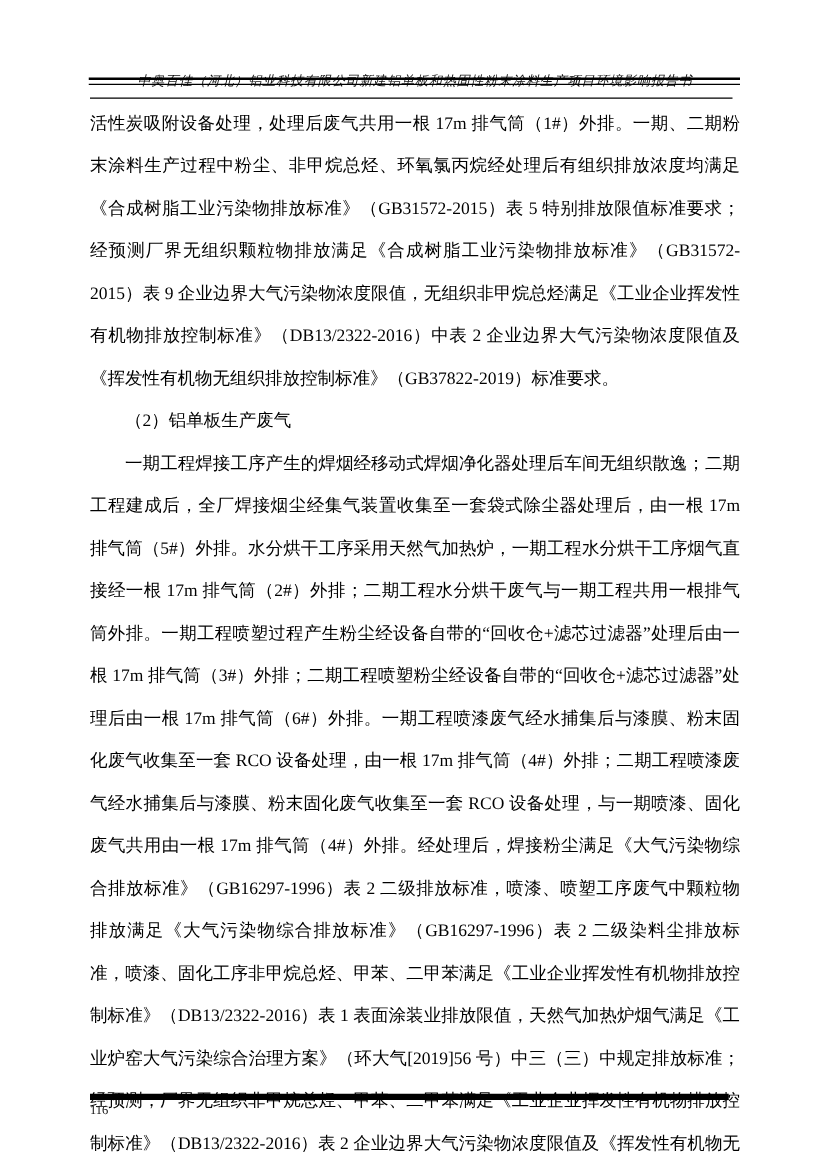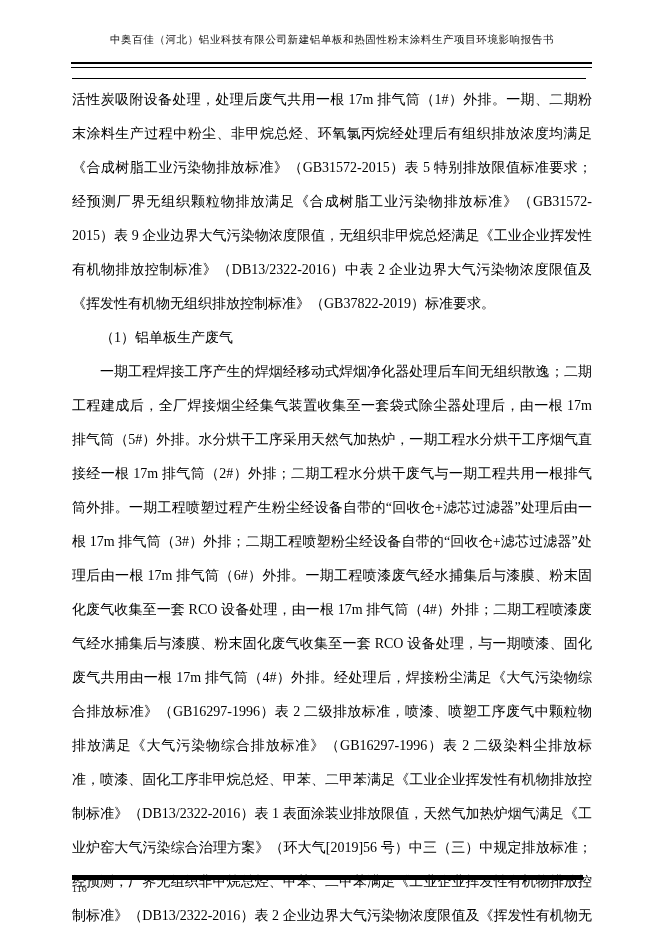--- a/index.html
+++ b/index.html
@@ -11,25 +11,26 @@
     position: relative;
     width: 664px;
     height: 936px;
     background: #ffffff;
     overflow: hidden;
     font-family: "Liberation Serif", "DejaVu Serif", serif;
     color: #000000;
   }
   .header-title {
     position: absolute;
-    top: 33px;
+    top: 58px;
     left: 36px;
     right: 36px;
     text-align: center;
     font-size: 10.5px;
+    font-style: italic;
     letter-spacing: 0.6px;
     color: #111111;
     white-space: nowrap;
   }
   .header-double-rule {
     position: absolute;
     top: 62px;
     left: 71px;
     width: 521px;
     height: 2.5px;
@@ -82,21 +83,21 @@
 <div class="page">
 
   <div class="header-title">中奥百佳（河北）铝业科技有限公司新建铝单板和热固性粉末涂料生产项目环境影响报告书</div>
 
   <div class="header-double-rule"></div>
 
   <div class="body-top-rule"></div>
 
   <main class="content">
     <p>活性炭吸附设备处理，处理后废气共用一根 17m 排气筒（1#）外排。一期、二期粉末涂料生产过程中粉尘、非甲烷总烃、环氧氯丙烷经处理后有组织排放浓度均满足《合成树脂工业污染物排放标准》（GB31572-2015）表 5 特别排放限值标准要求；经预测厂界无组织颗粒物排放满足《合成树脂工业污染物排放标准》（GB31572-2015）表 9 企业边界大气污染物浓度限值，无组织非甲烷总烃满足《工业企业挥发性有机物排放控制标准》（DB13/2322-2016）中表 2 企业边界大气污染物浓度限值及《挥发性有机物无组织排放控制标准》（GB37822-2019）标准要求。</p>
-    <p class="indent">（1）铝单板生产废气</p>
+    <p class="indent">（2）铝单板生产废气</p>
     <p class="indent">一期工程焊接工序产生的焊烟经移动式焊烟净化器处理后车间无组织散逸；二期工程建成后，全厂焊接烟尘经集气装置收集至一套袋式除尘器处理后，由一根 17m 排气筒（5#）外排。水分烘干工序采用天然气加热炉，一期工程水分烘干工序烟气直接经一根 17m 排气筒（2#）外排；二期工程水分烘干废气与一期工程共用一根排气筒外排。一期工程喷塑过程产生粉尘经设备自带的“回收仓+滤芯过滤器”处理后由一根 17m 排气筒（3#）外排；二期工程喷塑粉尘经设备自带的“回收仓+滤芯过滤器”处理后由一根 17m 排气筒（6#）外排。一期工程喷漆废气经水捕集后与漆膜、粉末固化废气收集至一套 RCO 设备处理，由一根 17m 排气筒（4#）外排；二期工程喷漆废气经水捕集后与漆膜、粉末固化废气收集至一套 RCO 设备处理，与一期喷漆、固化废气共用由一根 17m 排气筒（4#）外排。经处理后，焊接粉尘满足《大气污染物综合排放标准》（GB16297-1996）表 2 二级排放标准，喷漆、喷塑工序废气中颗粒物排放满足《大气污染物综合排放标准》（GB16297-1996）表 2 二级染料尘排放标准，喷漆、固化工序非甲烷总烃、甲苯、二甲苯满足《工业企业挥发性有机物排放控制标准》（DB13/2322-2016）表 1 表面涂装业排放限值，天然气加热炉烟气满足《工业炉窑大气污染综合治理方案》（环大气[2019]56 号）中三（三）中规定排放标准；经预测，厂界无组织非甲烷总烃、甲苯、二甲苯满足《工业企业挥发性有机物排放控制标准》（DB13/2322-2016）表 2 企业边界大气污染物浓度限值及《挥发性有机物无组织排放控制标准》（GB37822-2019）标准要求。</p>
   </main>
 
   <div class="footer-rule-bar"></div>
 
   <div class="page-number">116</div>
 
 </div>
 
 </body></html>

